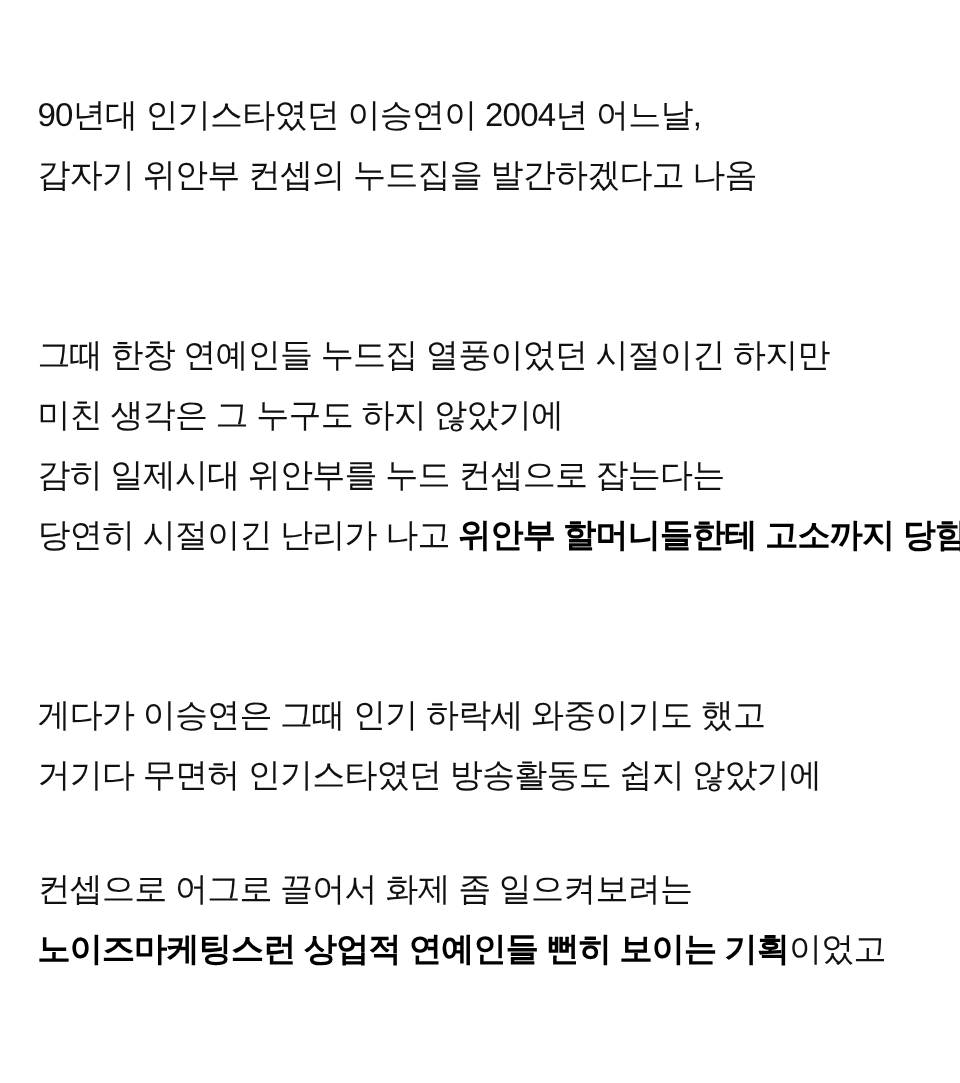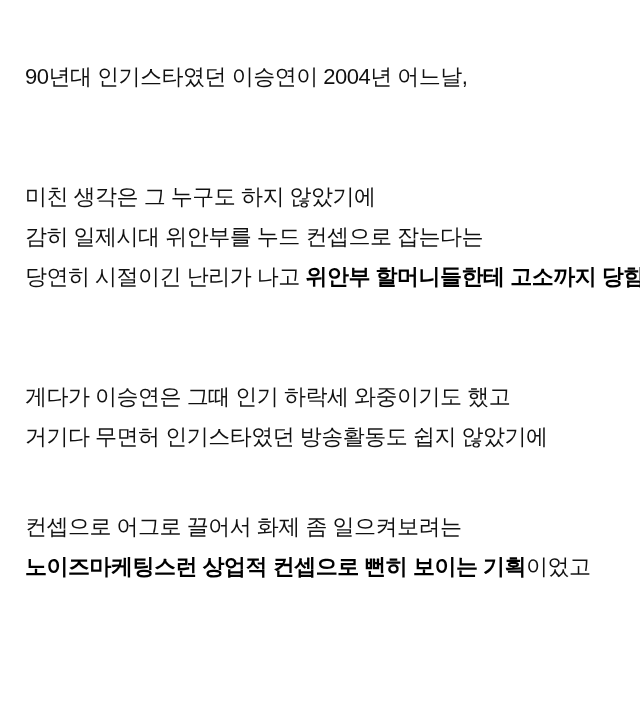--- a/index.html
+++ b/index.html
@@ -15,40 +15,46 @@
     color: #111111;
   }
   .post-body {
     padding: 57px 20px 0 25px;
     font-size: 22px;
     line-height: 40px;
     letter-spacing: -0.5px;
   }
   .para { margin: 0; }
   .para.gap-lg { margin-bottom: 80px; }
-  .para.gap-sm { margin-bottom: 50px; }
+  .para.gap-sm { margin-bottom: 36px; }
   .line {
     white-space: nowrap;
     font-weight: 400;
   }
   .seg { font-weight: 400; }
   .seg.b { font-weight: 700; color: #000000; }
 </style>
 </head>
 <body>
 
 <div class="post-body">
 
   <div class="para gap-lg">
     <div class="line">
       <span class="seg">90년대 인기스타였던 이승연이 2004년 어느날,</span>
     </div>
+    <div class="line">
+      <span class="seg">갑자기 위안부 컨셉의 누드집을 발간하겠다고 나옴</span>
+    </div>
   </div>
 
   <div class="para gap-lg">
+    <div class="line">
+      <span class="seg">그때 한창 연예인들 누드집 열풍이었던 시절이긴 하지만</span>
+    </div>
     <div class="line">
       <span class="seg">미친 생각은 그 누구도 하지 않았기에</span>
     </div>
     <div class="line">
       <span class="seg">감히 일제시대 위안부를 누드 컨셉으로 잡는다는</span>
     </div>
     <div class="line">
       <span class="seg">당연히 시절이긴 난리가 나고 </span><span class="seg b">위안부 할머니들한테 고소까지 당함</span>
     </div>
   </div>
@@ -60,17 +66,17 @@
     <div class="line">
       <span class="seg">거기다 무면허 인기스타였던 방송활동도 쉽지 않았기에</span>
     </div>
   </div>
 
   <div class="para">
     <div class="line">
       <span class="seg">컨셉으로 어그로 끌어서 화제 좀 일으켜보려는</span>
     </div>
     <div class="line">
-      <span class="seg b">노이즈마케팅스런 상업적 컨셉으로 뻔히 보이는 기획</span><span class="seg">이었고</span>
+      <span class="seg b">노이즈마케팅스런 상업적 연예인들 뻔히 보이는 기획</span><span class="seg">이었고</span>
     </div>
   </div>
 
 </div>
 
 </body></html>

